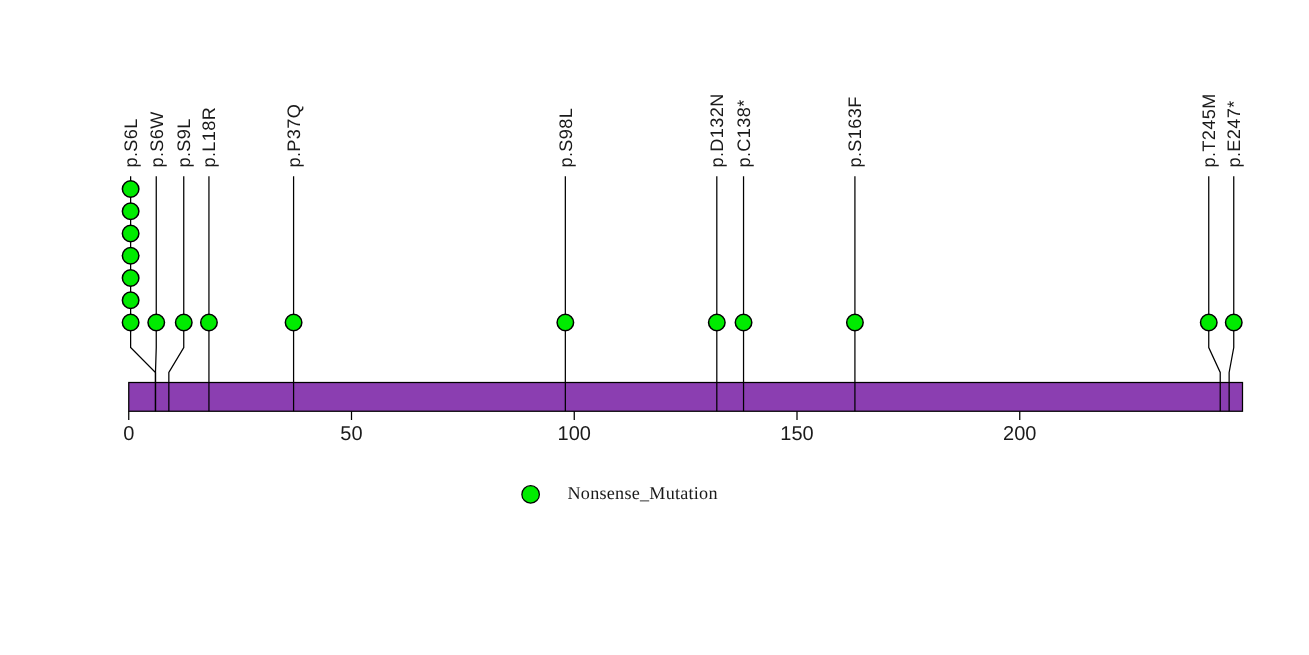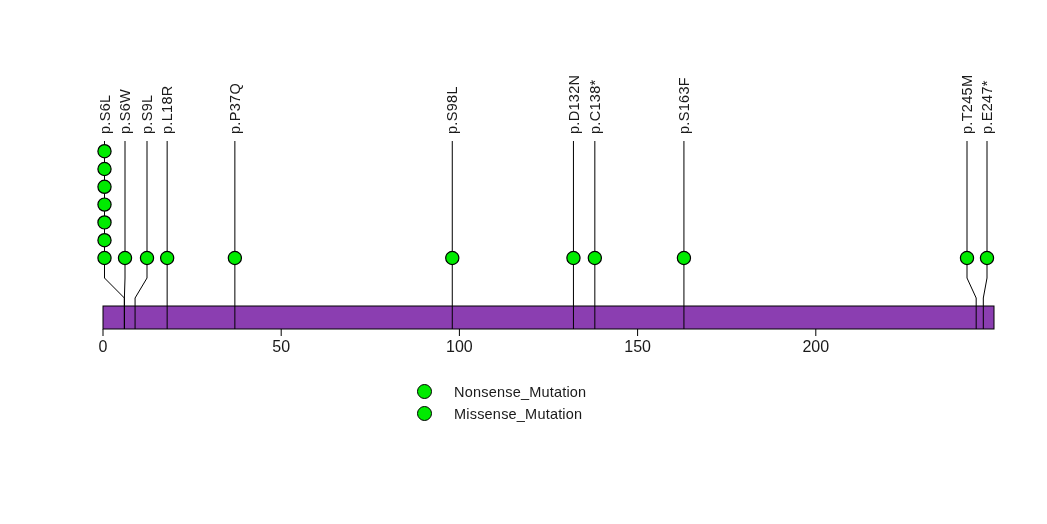--- a/index.html
+++ b/index.html
@@ -12,21 +12,23 @@
     overflow: hidden;
   }
   #lollipop-svg { position: absolute; left: 0; top: 0; }
   .legend {
     position: absolute;
     left: 417px;
     top: 384px;
   }
   .legend-row {
     display: flex;
+    align-items: center;
     height: 22px;
+    font-family: Liberation Serif, serif;
   }
   .legend-marker {
     width: 13px;
     height: 13px;
     border: 1.5px solid #000000;
     border-radius: 50%;
     margin-right: 22px;
     flex: 0 0 auto;
   }
   .legend-label {
@@ -91,18 +93,14 @@
       <text x="967" y="134" transform="rotate(-90 967 134)" text-anchor="start" dy="0.35em" font-size="14.5" fill="#1a1a1a" letter-spacing="0.3" font-family="&quot;Liberation Sans&quot;, sans-serif">p.T245M</text>
       <circle cx="987" cy="258" r="6.6" fill="#00EB00" stroke="#000000" stroke-width="1.2"></circle>
       <text x="987" y="134" transform="rotate(-90 987 134)" text-anchor="start" dy="0.35em" font-size="14.5" fill="#1a1a1a" letter-spacing="0.3" font-family="&quot;Liberation Sans&quot;, sans-serif">p.E247*</text>
     </svg>
 
   <div class="legend">
     <div class="legend-row">
       <span class="legend-marker" style="background: rgb(0, 235, 0);"></span>
       <span class="legend-label">Nonsense_Mutation</span>
     </div>
-    <div class="legend-row">
-      <span class="legend-marker" style="background: rgb(0, 235, 0);"></span>
-      <span class="legend-label">Missense_Mutation</span>
-    </div>
   </div>
 </div>
 
 </body></html>

